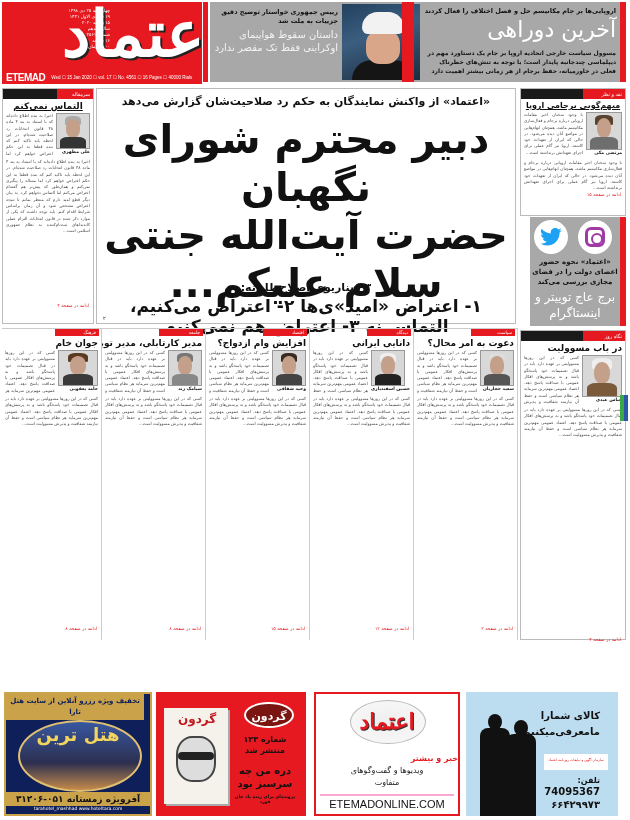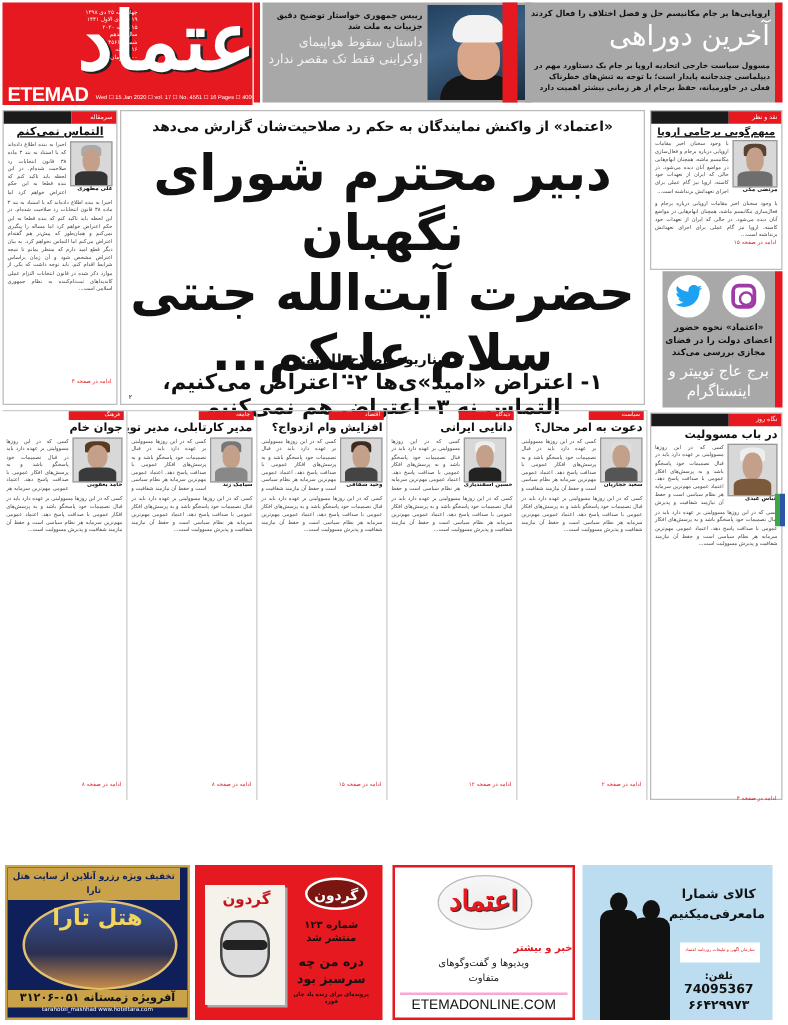--- a/index.html
+++ b/index.html
@@ -6,21 +6,21 @@
   html, body { width: 630px; height: 820px; background: #fff; overflow: hidden; }
   body { font-family: "DejaVu Sans", sans-serif; color: #111; position: relative; }
   .abs { position: absolute; }
   .rtl { direction: rtl; text-align: right; }
 
   
   .masthead { left: 2px; top: 2px; width: 200px; height: 82px; background: #e5191f; overflow: hidden; }
   .logo-text { position: absolute; left: 60px; top: -6px; font-family: "DejaVu Serif", serif; font-weight: bold; font-size: 64px; color: #fff; letter-spacing: -4px; text-shadow: 2px 2px 0 #222; direction: rtl; }
   .date-block { position: absolute; left: 58px; top: 6px; width: 50px; font-size: 4.5px; line-height: 6px; color: #fff; direction: rtl; text-align: right; }
   .brand-bar { position: absolute; left: 0; bottom: 0; width: 200px; height: 14px; display: flex; align-items: center; padding-left: 4px; }
-  .brand-name { font-family: "Liberation Sans", sans-serif; font-weight: bold; color: #fff; font-size: 16px; letter-spacing: -0.5px; }
+  .brand-name { font-family: "Liberation Sans", sans-serif; font-weight: bold; color: #fff; font-size: 10px; letter-spacing: -0.5px; }
   .brand-meta { font-family: "Liberation Sans", sans-serif; color: #fff; font-size: 4.5px; margin-left: 6px; white-space: nowrap; }
 
   
   .topbox { background: #a8a8a8; }
   .tb1 { left: 210px; top: 2px; width: 216px; height: 80px; }
   .tb1 .photo { position: absolute; right: 2px; top: 2px; width: 82px; height: 76px; background: linear-gradient(160deg, #23415f 0%, #3b5e80 40%, #1a2b3d 100%); }
   .turban { position: absolute; left: 20px; top: 8px; width: 42px; height: 22px; background: #f2f2f2; border-radius: 20px 20px 8px 8px; }
   .face { position: absolute; left: 24px; top: 26px; width: 34px; height: 34px; background: #d9a689; border-radius: 40%; }
   .robe { position: absolute; left: 10px; top: 56px; width: 62px; height: 20px; background: #151515; border-radius: 20px 20px 0 0; }
   .tb1 .kicker { position: absolute; left: 4px; right: 88px; top: 6px; font-size: 6.5px; font-weight: bold; line-height: 9px; color: #111; }
@@ -96,21 +96,21 @@
   .ad-online .globe { position: absolute; left: 34px; top: 6px; width: 76px; height: 44px; border-radius: 50%; border: 1px solid #bbb; background: radial-gradient(#eee, #fafafa); }
   .ad-online .logo { position: absolute; left: 0; right: 0; top: 14px; font-family: "DejaVu Serif", serif; font-weight: bold; font-size: 22px; color: #e5191f; text-align: center; text-shadow: 1px 1px 0 #333; direction: rtl; }
   .ad-online .l1 { position: absolute; left: 16px; right: 0; top: 60px; font-size: 8px; font-weight: bold; color: #e5191f; text-align: right; direction: rtl; }
   .ad-online .l2 { position: absolute; left: 0; right: 0; top: 72px; font-size: 8px; color: #222; text-align: center; direction: rtl; }
   .ad-online .l3 { position: absolute; left: 0; right: 0; top: 84px; font-size: 8px; color: #222; text-align: center; direction: rtl; }
   .ad-online .url { position: absolute; left: 4px; right: 4px; top: 100px; border-top: 2px solid #f9a8d4; font-family: "Liberation Sans", sans-serif; font-size: 11px; color: #111; text-align: center; padding-top: 2px; }
 
   .ad-promo { left: 466px; top: 692px; width: 152px; height: 124px; background: #bcdcef; }
   .man { position: absolute; background: #111; border-radius: 8px 8px 0 0; }
   .man-head { position: absolute; background: #111; border-radius: 50%; }
-  .ad-promo .h { position: absolute; right: 6px; width: 74px; text-align: center; font-weight: bold; color: #111; direction: rtl; }
+  .ad-promo .h { position: absolute; right: 18px; width: 74px; font-weight: bold; color: #111; direction: rtl; }
   .ad-promo .box { position: absolute; right: 10px; top: 62px; width: 64px; height: 16px; background: #fff; font-size: 3.5px; color: #e5191f; text-align: center; direction: rtl; padding-top: 4px; }
 
   .green-tab { left: 620px; top: 395px; width: 4px; height: 26px; background: #3aa843; }
   .blue-tab { left: 624px; top: 395px; width: 4px; height: 26px; background: #2d56a8; }
 </style>
 </head>
 <body>
 
 <div class="abs masthead">
   <div class="logo-text">اعتماد</div>
@@ -341,21 +341,21 @@
     </div>
     <div class="body-text" style="flex:1; height:44px; overflow:hidden;">کسی که در این روزها مسوولیتی بر عهده دارد باید در قبال تصمیمات خود پاسخگو باشد و به پرسش‌های افکار عمومی با صداقت پاسخ دهد. اعتماد عمومی مهم‌ترین سرمایه هر نظام سیاسی است و حفظ آن نیازمند شفافیت و پذیرش مسوولیت است...</div>
   </div>
   <div class="body-text" style="padding:2px 3px; height:232px; overflow:hidden;">کسی که در این روزها مسوولیتی بر عهده دارد باید در قبال تصمیمات خود پاسخگو باشد و به پرسش‌های افکار عمومی با صداقت پاسخ دهد. اعتماد عمومی مهم‌ترین سرمایه هر نظام سیاسی است و حفظ آن نیازمند شفافیت و پذیرش مسوولیت است...</div>
   <div class="cont" style="padding:0 4px;">ادامه در صفحه ۸</div>
 </div>
 
 <div class="abs ad ad-hotel">
   <div class="top rtl" style="text-align:center;">تخفیف ویژه رزرو آنلاین از سایت هتل تارا</div>
   <div class="oval"></div>
-  <div class="name">هتل تارا</div>
+  <div class="name">هتل ترین</div>
   <div class="phone">آفرویژه زمستانه  ۰۵۱-۳۱۲۰۶</div>
   <div class="web">tarahotel_mashhad  www.hoteltara.com</div>
 </div>
 
 <div class="abs ad ad-gardoon">
   <div class="mag">
     <div class="mag-logo">گردون</div>
     <div class="mag-face"></div>
     <div class="mag-glasses"></div>
   </div>

